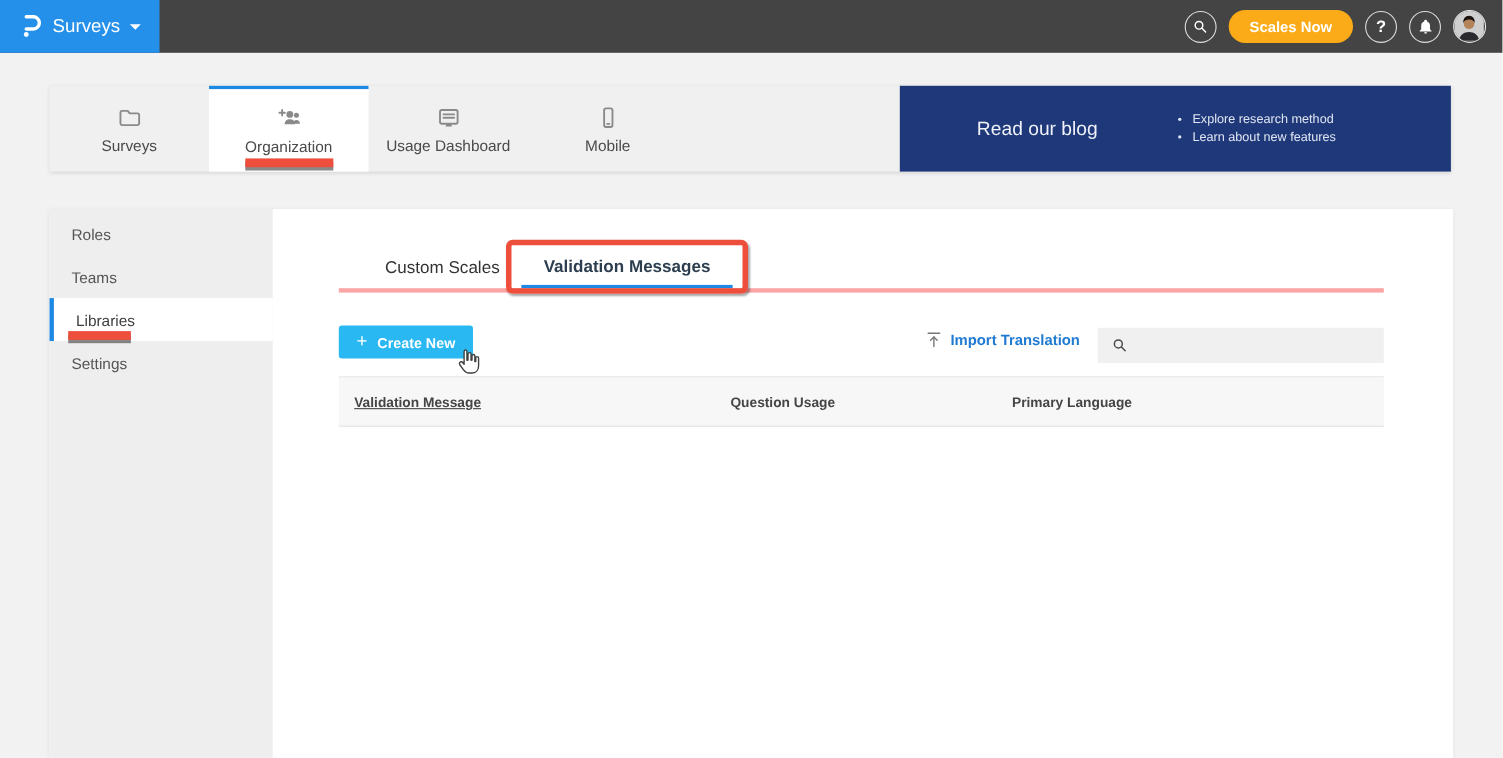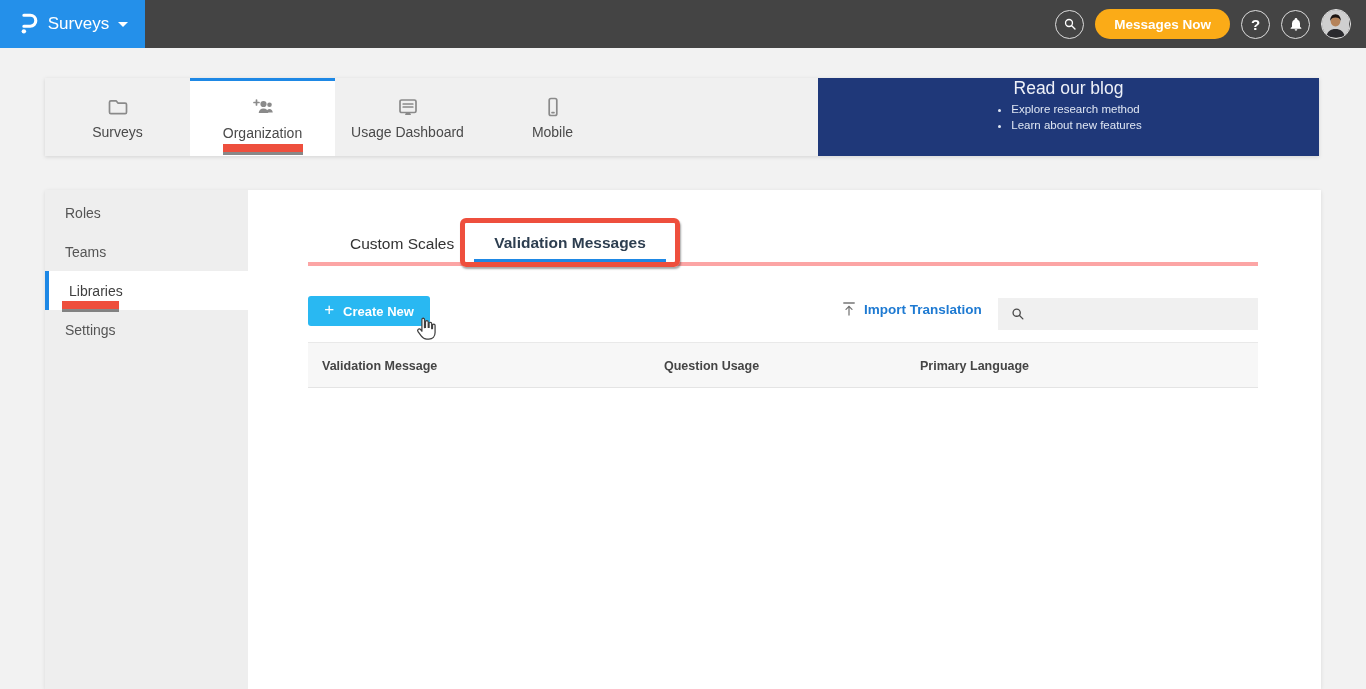--- a/index.html
+++ b/index.html
@@ -26,21 +26,21 @@
   .strip { position:absolute; left:45px; top:78px; width:1274px; height:78px;
     background:#f0f0f0; box-shadow:0 1px 4px rgba(0,0,0,.13); display:flex; }
   .nav-tab { width:145px; height:78px; display:flex; flex-direction:column; align-items:center;
     justify-content:center; gap:5px; font-size:14px; color:#4a4a4a; position:relative; cursor:pointer; }
   .nav-tab .nicon { height:24px; display:flex; align-items:flex-end; }
   .nav-tab.active { background:#fff; border-top:3px solid #1e88e5; }
   .red-bar { position:absolute; height:8px; background:#ee4f3d; box-shadow:0 3px 0 rgba(72,72,72,.65); }
   .nav-red { left:33px; bottom:4px; width:80px; }
   
   .banner { margin-left:auto; width:501px; height:78px; background:#1f3879;
-    display:flex; align-items:center; cursor:pointer;flex-direction:column; }
+    display:flex; align-items:center; cursor:pointer; }
   .banner-title { width:250px; text-align:center; color:#eef1f8; font-size:17.5px; }
   .banner-bullets { list-style:disc; color:#dfe6f3; font-size:11.5px; padding-left:16px; }
   .banner-bullets li { margin:4px 0; }
   
   .main-card { position:absolute; left:45px; top:190px; width:1276px; height:499px;
     background:#fff; box-shadow:0 1px 4px rgba(0,0,0,.1); display:flex; }
   .sidebar { width:203px; background:#eeeeee; padding-top:3px; flex-shrink:0; }
   .side-item { height:39px; display:flex; align-items:center; padding-left:20px;
     font-size:14px; color:#555; position:relative; cursor:pointer; }
   .side-item.active { background:#fff; border-left:4px solid #1e88e5; color:#3f3f3f; }
@@ -61,21 +61,21 @@
   .import-link { position:absolute; left:592px; top:110px; display:flex; align-items:center;
     gap:6px; color:#1e7ad2; font-size:13.5px; font-weight:bold; text-decoration:none; cursor:pointer; }
   .search-box { position:absolute; left:750px; top:108px; width:260px; height:32px;
     background:#f0f0f0; display:flex; align-items:center; padding-left:12px; gap:8px; }
   .search-box input { border:none; background:transparent; outline:none; font-size:13px;
     font-family:"Liberation Sans", sans-serif; flex:1; color:#444; }
   .table-head { position:absolute; left:60px; top:152px; width:950px; height:46px;
     background:#f7f7f7; border-top:1px solid #e9e9e9; border-bottom:1px solid #e4e4e4; }
   .th { position:absolute; top:0; height:46px; display:flex; align-items:center;
     font-size:12.5px; font-weight:bold; color:#454545; }
-  .th1 { left:14px; } .th2 { left:356px; } .th3 { left:612px; }
+  .th1 { left:14px;text-decoration:underline; } .th2 { left:356px; } .th3 { left:612px; }
   .hand-cursor { position:absolute; left:167px; top:126px; width:23px; pointer-events:none; }
   .muted-stroke { stroke:#8a8a8a; fill:none; stroke-width:1.7; stroke-linecap:round; stroke-linejoin:round; }
 </style>
 </head>
 <body>
 
 <header class="topbar">
   <div class="logo-box">
     <span style="display:flex;">
       <svg width="22" height="26" viewBox="0 0 24 26">
@@ -88,21 +88,21 @@
   </div>
   <div class="topbar-right">
     <button class="circle-btn">
       <span style="display:flex;">
         <svg width="16" height="16" viewBox="0 0 24 24">
             <circle cx="10.5" cy="10.5" r="5.2" fill="none" stroke="#fff" stroke-width="2"></circle>
             <line x1="14.6" y1="14.6" x2="19.5" y2="19.5" stroke="#fff" stroke-width="2" stroke-linecap="round"></line>
           </svg>
       </span>
     </button>
-    <button class="upgrade-btn">Messages Now</button>
+    <button class="upgrade-btn">Scales Now</button>
     <button class="circle-btn">
       <span>?</span>
     </button>
     <button class="circle-btn">
       <span style="display:flex;">
         <svg width="16" height="16" viewBox="0 0 24 24">
             <path d="M12 22a2 2 0 0 0 2-2h-4a2 2 0 0 0 2 2zm6-6v-5a6 6 0 0 0-4-5.65V5a2 2 0 1 0-4 0v.35A6 6 0 0 0 6 11v5l-2 2v1h16v-1z" fill="#fff"></path>
           </svg>
       </span>
     </button>

